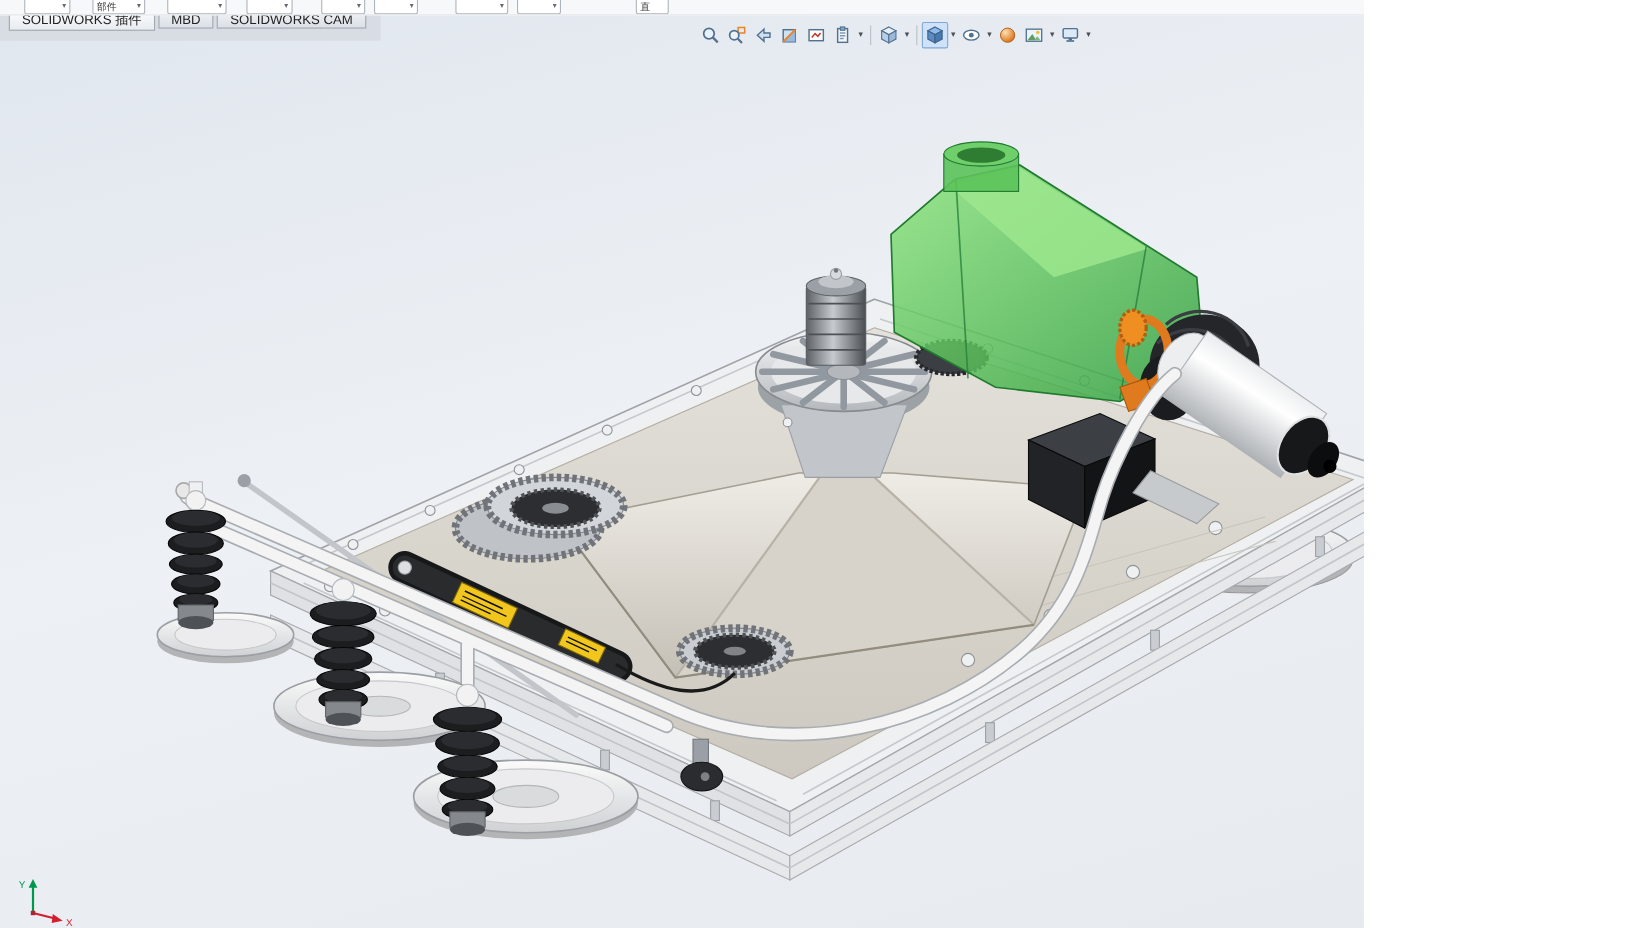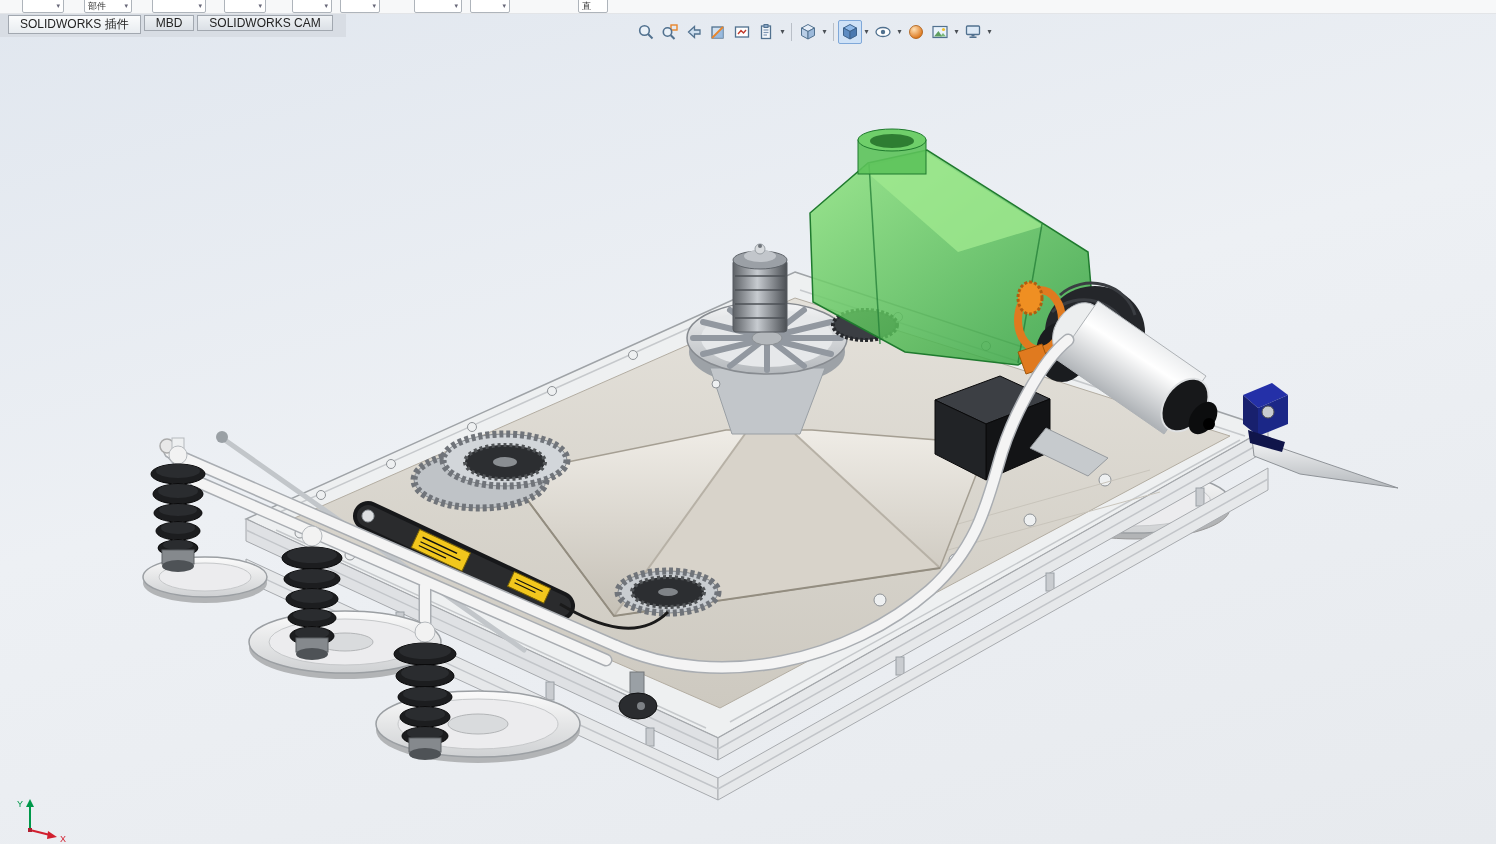--- a/index.html
+++ b/index.html
@@ -1,33 +1,33 @@
 <!DOCTYPE html>
 <html><head>
 <meta charset="utf-8">
 <style>
   *{margin:0;padding:0;box-sizing:border-box}
   html,body{width:1496px;height:844px;overflow:hidden}
   body{font-family:"Liberation Sans","DejaVu Sans",sans-serif;background:#fff}
-  .app{position:relative;width:1496px;height:844px;overflow:hidden}
+  .app{position:relative;width:1240px;height:844px;overflow:hidden}
 
   
   .viewport{position:absolute;left:0;top:14px;right:0;bottom:0;
     background:linear-gradient(165deg,#e1e7ef 0%,#edf0f4 45%,#e7eaee 100%)}
 
   
   .top-strip{position:absolute;top:0;left:0;right:0;height:14px;background:#f7f8f9;
     border-bottom:1px solid #e3e5e8;overflow:hidden;z-index:6}
   .pc{position:absolute;top:-10px;height:23px;background:#fff;border:1px solid #aeb4bb;
     border-radius:2px;font-size:9px;color:#333;display:flex;align-items:flex-end;
     justify-content:space-between;padding:0 3px;line-height:12px}
   .pc .cv{font-size:7px;color:#667}
 
   
-  .tab-row{position:absolute;top:14px;left:0;height:23px;display:flex;align-items:flex-start;
+  .tab-row{position:absolute;top:14px;left:0;height:23px;display:flex;align-items:center;
     background:#d8dde4;padding:1px 10px 16px 8px;z-index:5}
   .tab{border:1px solid #a2a8b0;background:linear-gradient(#eff2f5,#dbe0e6);
     padding:0 11px;font-size:12px;color:#222;display:flex;align-items:center;
     margin-right:3px;white-space:nowrap;cursor:default}
   .tab.first{background:linear-gradient(#fbfcfd,#e8ecf0)}
 
   
   .hud{position:absolute;left:634px;top:19px;display:flex;align-items:center;height:26px;z-index:5}
   .hud .btn{width:24px;height:24px;display:flex;align-items:center;justify-content:center;
     border:1px solid transparent;border-radius:2px}

